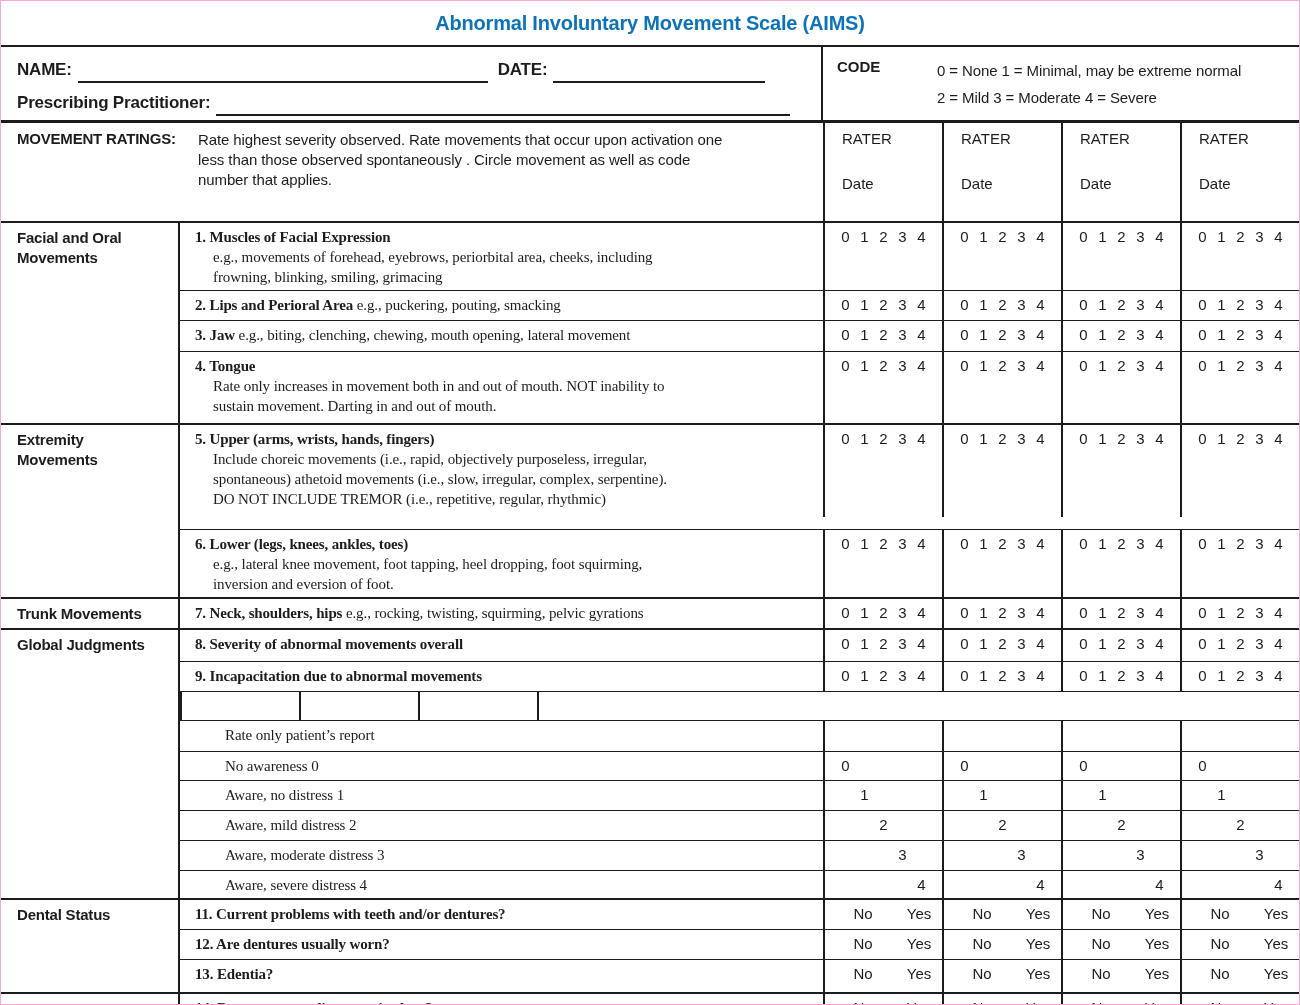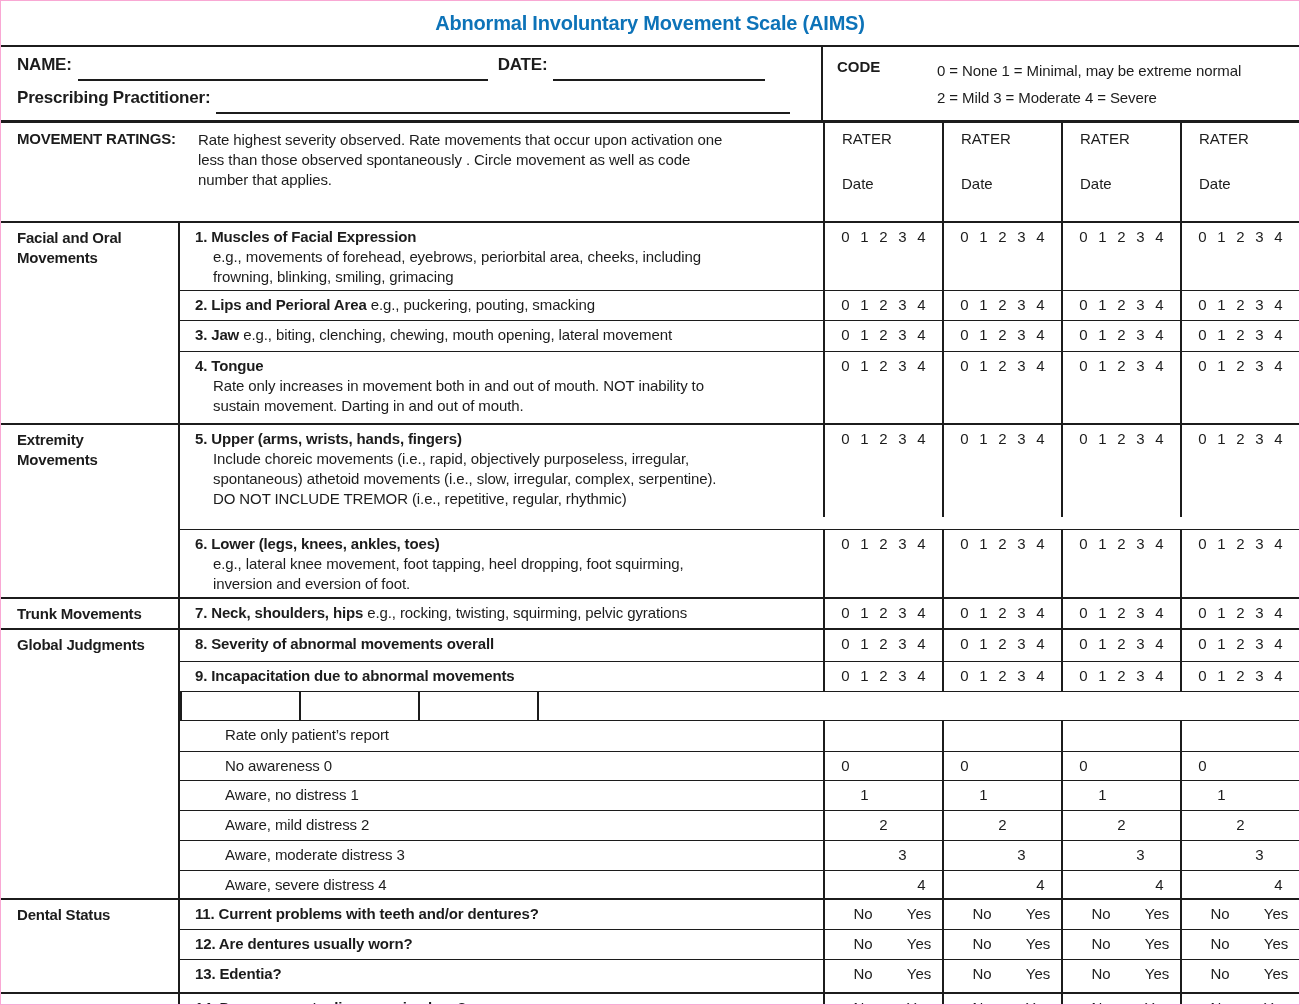--- a/index.html
+++ b/index.html
@@ -27,21 +27,21 @@
     font-size:20px; font-weight:bold; color:#0d73b8; letter-spacing:-0.2px;
   }
 
   
   .id-row {
     height:76px; flex:0 0 76px;
     display:flex;
     border-bottom:3px solid #1c1c1c;
   }
   .id-left { flex:1 1 auto; padding:8px 14px 0 16px; }
-  .id-line { display:flex; align-items:flex-start; height:30px; }
+  .id-line { display:flex; align-items:center; height:30px; }
   .id-line.second { margin-top:3px; }
   .id-label { font-weight:bold; font-size:17px; letter-spacing:-0.2px; padding-right:6px; }
   .fill-line { border-bottom:2px solid #1c1c1c; height:26px; }
   .fill-name  { width:410px; margin-right:10px; }
   .fill-date  { width:212px; }
   .fill-pract { width:574px; }
   .code-box {
     flex:0 0 478px; border-left:2px solid #1c1c1c;
     padding:10px 0 0 14px; display:flex;
   }
@@ -68,21 +68,21 @@
   .section { display:flex; border-top:2px solid #1c1c1c; }
   .section:first-child { border-top:none;justify-content:space-between; }
   .sec-label {
     flex:0 0 179px; border-right:2px solid #1c1c1c;
     font-weight:bold; font-size:15px; line-height:20px;
     padding:5px 6px 0 16px; white-space:pre-line; letter-spacing:-0.2px;
   }
   .rows { flex:1 1 auto; display:flex; flex-direction:column; }
   .row { display:flex; border-top:1.5px solid #1c1c1c; }
   .row:first-child { border-top:none; }
-  .q-cell { flex:1 1 auto; padding:4px 8px 0 15px; font-size:15px; line-height:20px; }
+  .q-cell { flex:1 1 auto; padding:4px 8px 0 15px; font-size:15px; line-height:20px;font-family:Liberation Serif, serif; }
   .q-title { font-weight:bold; letter-spacing:-0.15px; }
   .q-inline { font-weight:normal; letter-spacing:-0.1px; }
   .q-lines { margin-left:18px; white-space:pre-line; letter-spacing:-0.1px; }
   .q-plain { margin-left:30px; letter-spacing:-0.1px; }
   .rate-cell {
     flex:0 0 119px; border-left:2px solid #1c1c1c;
     padding:5px 0 0 11px; font-size:15px; display:flex; align-items:flex-start;
   }
   .slot { width:19px; text-align:center; display:inline-block; }
   .ny { display:flex; width:100%; }

